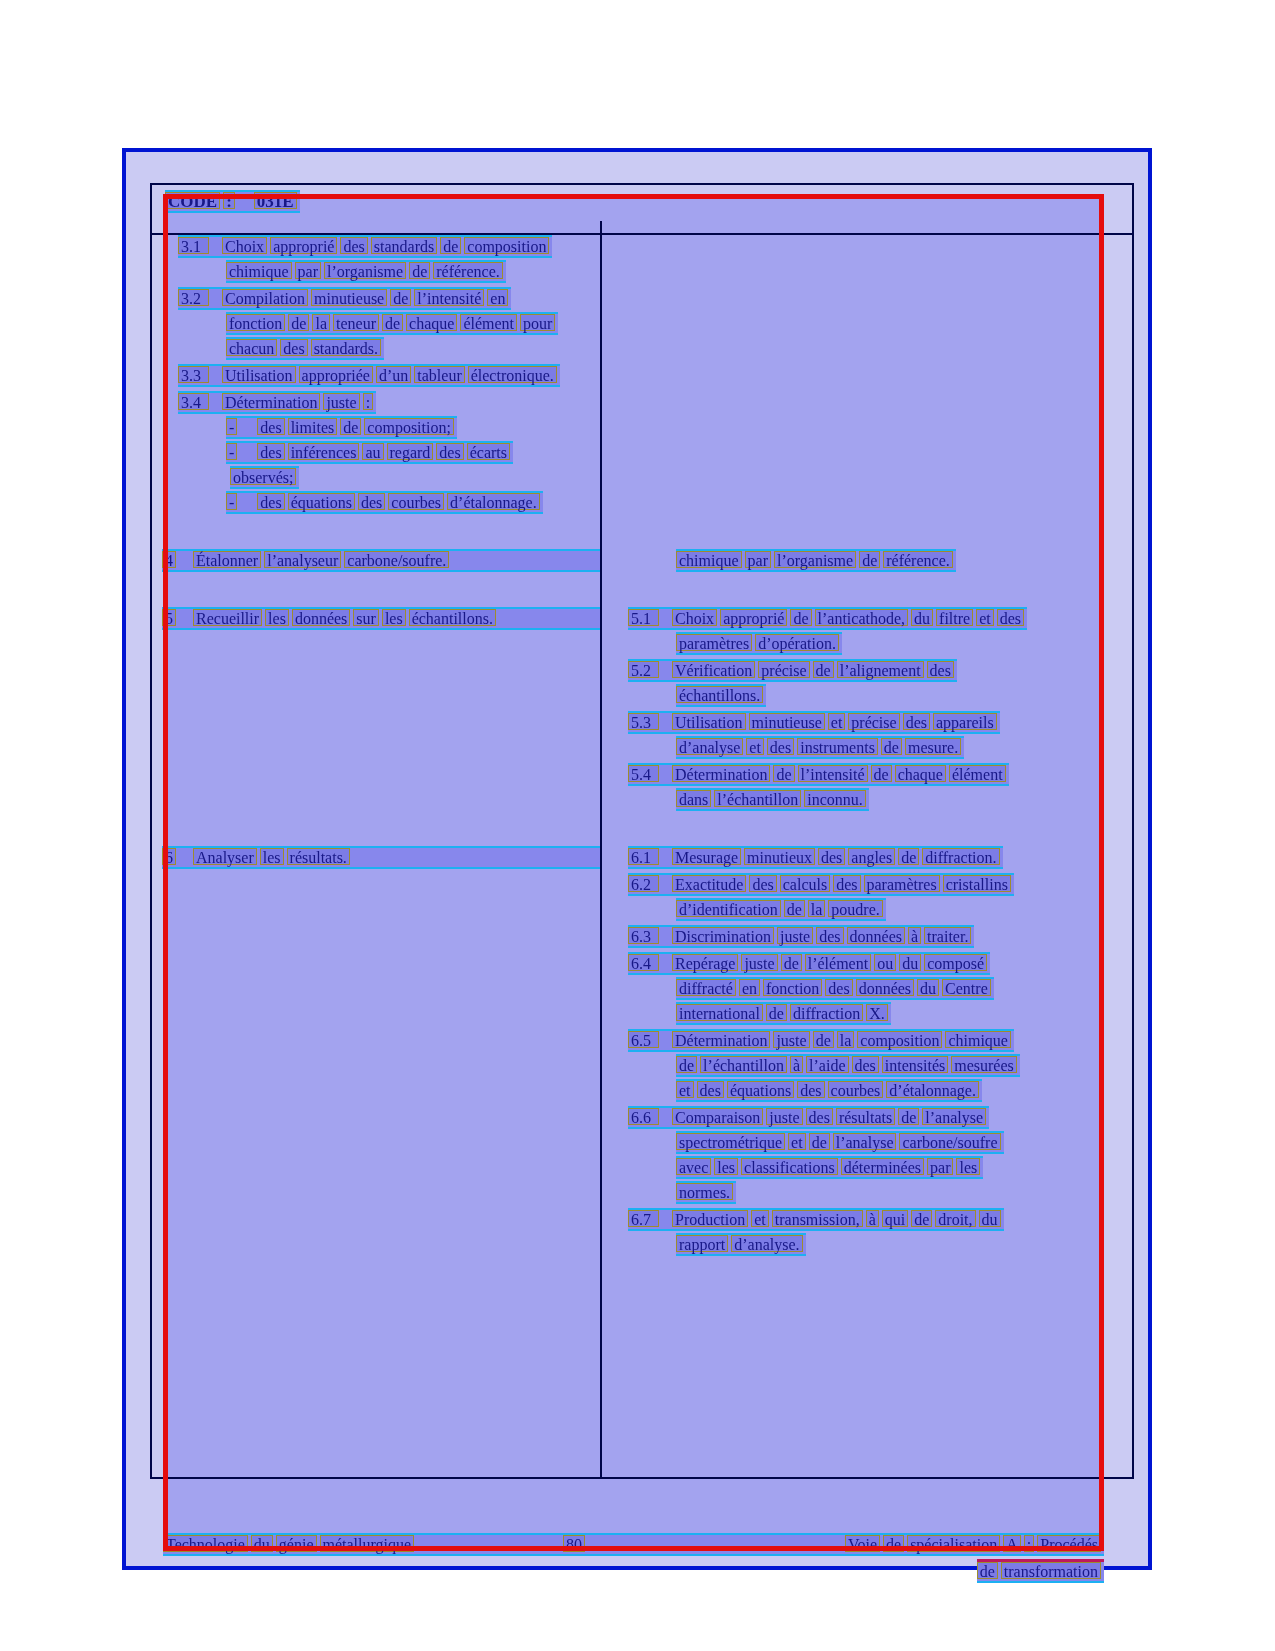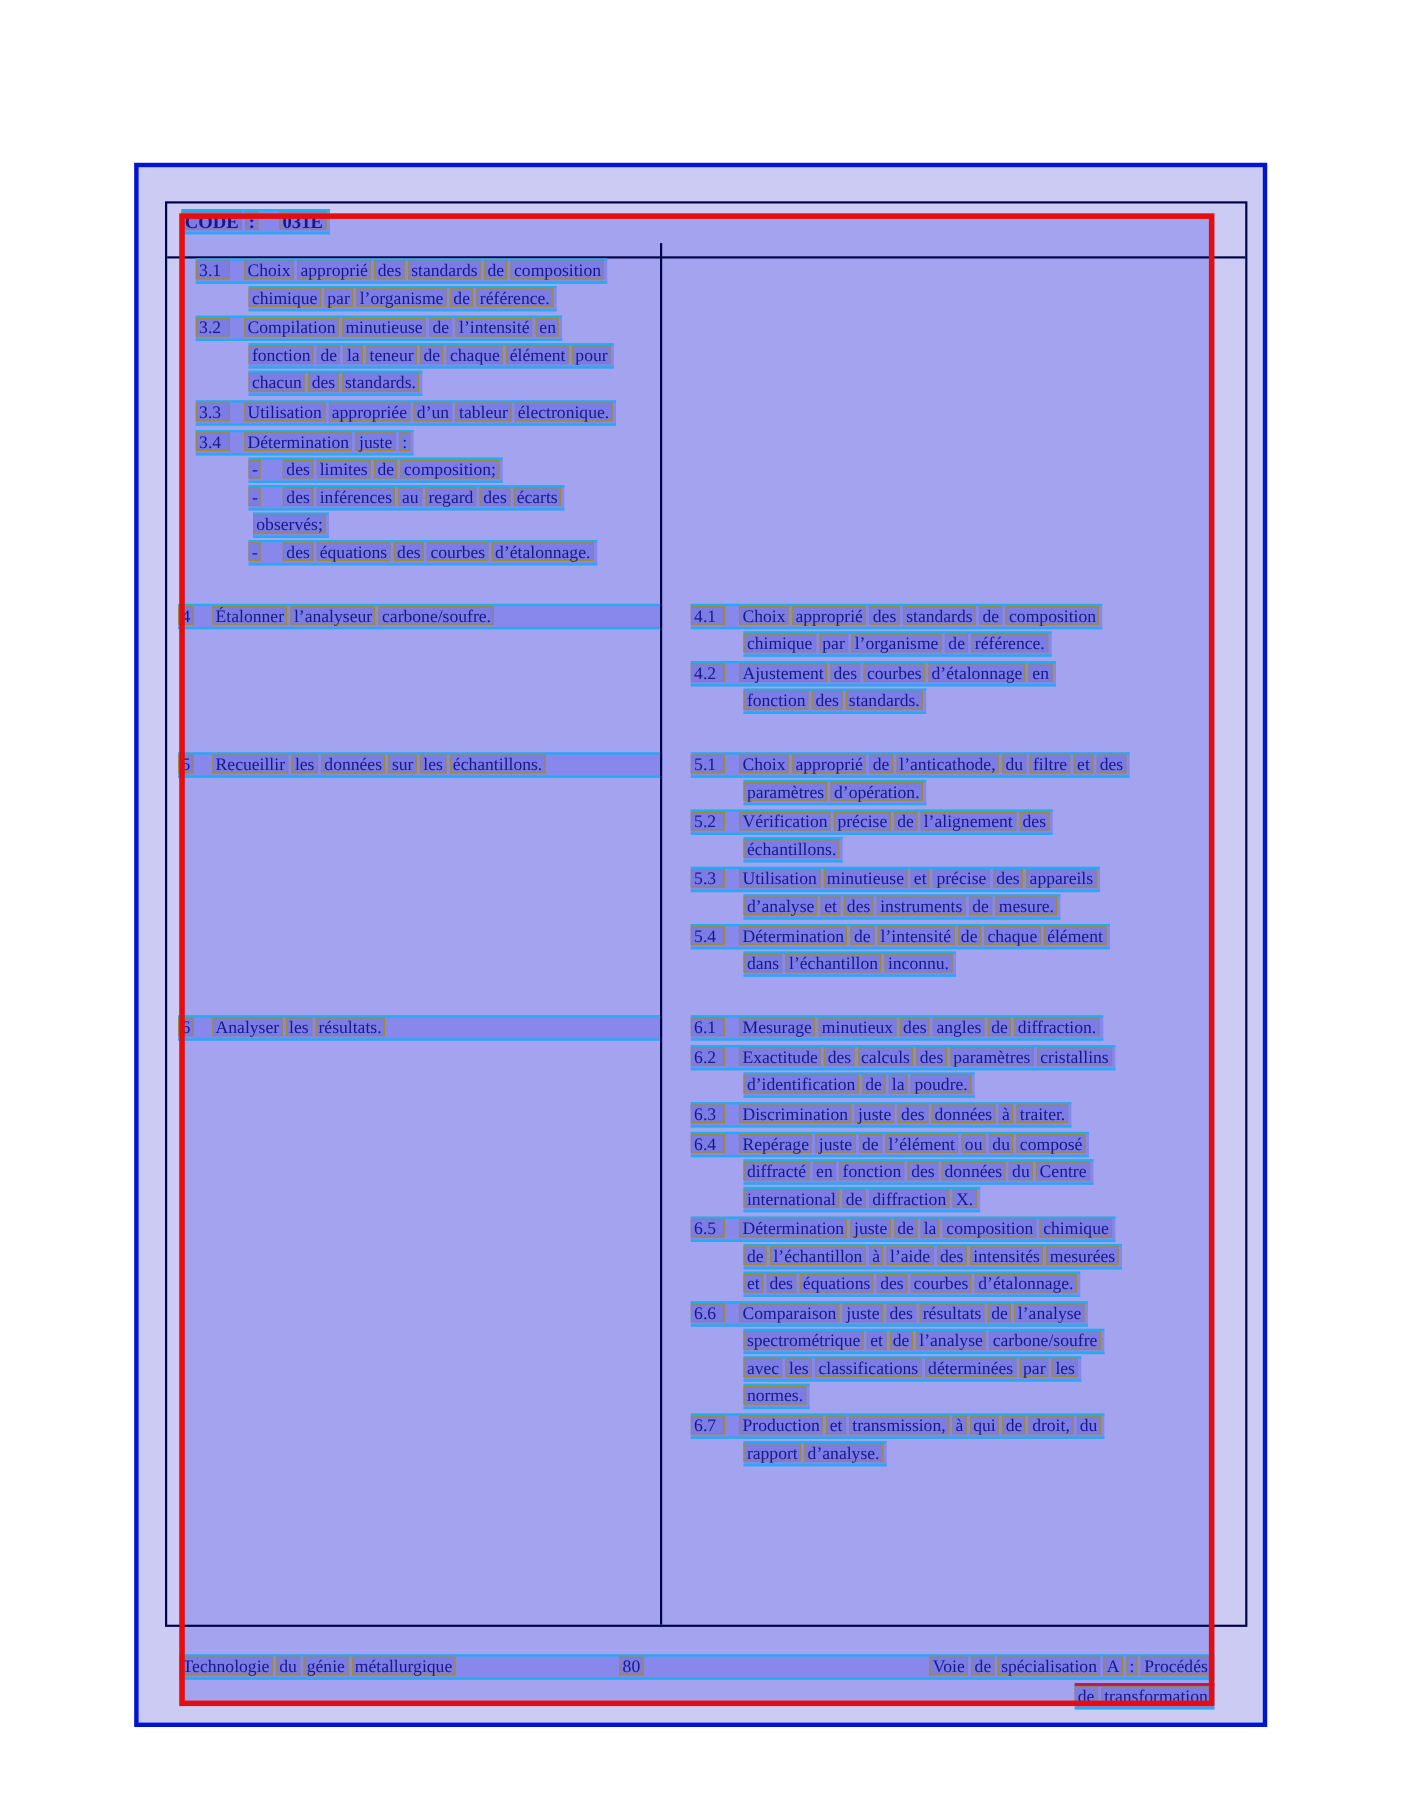--- a/index.html
+++ b/index.html
@@ -22,21 +22,21 @@
   .line.bullet-cont{margin-left:52px;}
   .line.obj-cont{margin-left:32px;}
   .w{display:inline-block;height:17px;line-height:17px;font-size:16px;color:#181887;background:#7c7ce6;border:1px solid #9d8c2e;padding:0 2px;margin-right:3px;vertical-align:top;box-sizing:border-box;}
   .num-l{min-width:13px;margin-right:17px;}
   .num-r{min-width:31px;margin-right:13px;}
   .dash{min-width:9px;margin-right:20px;text-align:center;}
   #code-line{display:inline-block;width:fit-content;}
   #code-line .w{font-weight:bold;font-size:17px;}
   #code-line .w:last-child{margin-left:16px;}
   .footer{position:absolute;left:37px;width:941px;top:1352px;z-index:4;}
-  .footer-line1{position:relative;display:flex;height:19px;border-top:2px solid #1cb0f2;border-bottom:2px solid #1cb0f2;background:#8787ec;box-sizing:content-box;white-space:nowrap;}
+  .footer-line1{position:relative;display:flex;height:19px;border-top:2px solid #1cb0f2;border-bottom:2px solid #1cb0f2;background:#8787ec;box-sizing:content-box;white-space:nowrap;margin-top:29px;}
   .f-left{flex:none;}
   .f-mid{position:absolute;left:400px;top:0;}
   .f-right{margin-left:auto;}
   .footer-line2{margin-top:3px;height:19px;border-top:3px solid #be185d;border-bottom:2px solid #1cb0f2;background:#8787ec;width:fit-content;margin-left:auto;white-space:nowrap;}
 </style>
 </head>
 <body>
 
 <div class="page">
   <div class="scan"></div>
@@ -68,26 +68,21 @@
               <div class="line cont"><span class="w dash">-</span><span class="w">des</span><span class="w">équations</span><span class="w">des</span><span class="w">courbes</span><span class="w">d’étalonnage.</span></div>
             </div>
           </div>
         </div>
         <div class="row">
           <div class="cell-left">
             <div class="line"><span class="w num-l">4</span><span class="w">Étalonner</span><span class="w">l’analyseur</span><span class="w">carbone/soufre.</span></div>
           </div>
           <div class="cell-right">
             <div class="crit">
-              <div class="line"><span class="w num-r">4.1</span><span class="w">Choix</span><span class="w">approprié</span><span class="w">des</span><span class="w">standards</span><span class="w">de</span><span class="w">composition</span></div>
               <div class="line cont"><span class="w">chimique</span><span class="w">par</span><span class="w">l’organisme</span><span class="w">de</span><span class="w">référence.</span></div>
-            </div>
-            <div class="crit">
-              <div class="line"><span class="w num-r">4.2</span><span class="w">Ajustement</span><span class="w">des</span><span class="w">courbes</span><span class="w">d’étalonnage</span><span class="w">en</span></div>
-              <div class="line cont"><span class="w">fonction</span><span class="w">des</span><span class="w">standards.</span></div>
             </div>
           </div>
         </div>
         <div class="row">
           <div class="cell-left">
             <div class="line"><span class="w num-l">5</span><span class="w">Recueillir</span><span class="w">les</span><span class="w">données</span><span class="w">sur</span><span class="w">les</span><span class="w">échantillons.</span></div>
           </div>
           <div class="cell-right">
             <div class="crit">
               <div class="line"><span class="w num-r">5.1</span><span class="w">Choix</span><span class="w">approprié</span><span class="w">de</span><span class="w">l’anticathode,</span><span class="w">du</span><span class="w">filtre</span><span class="w">et</span><span class="w">des</span></div>

